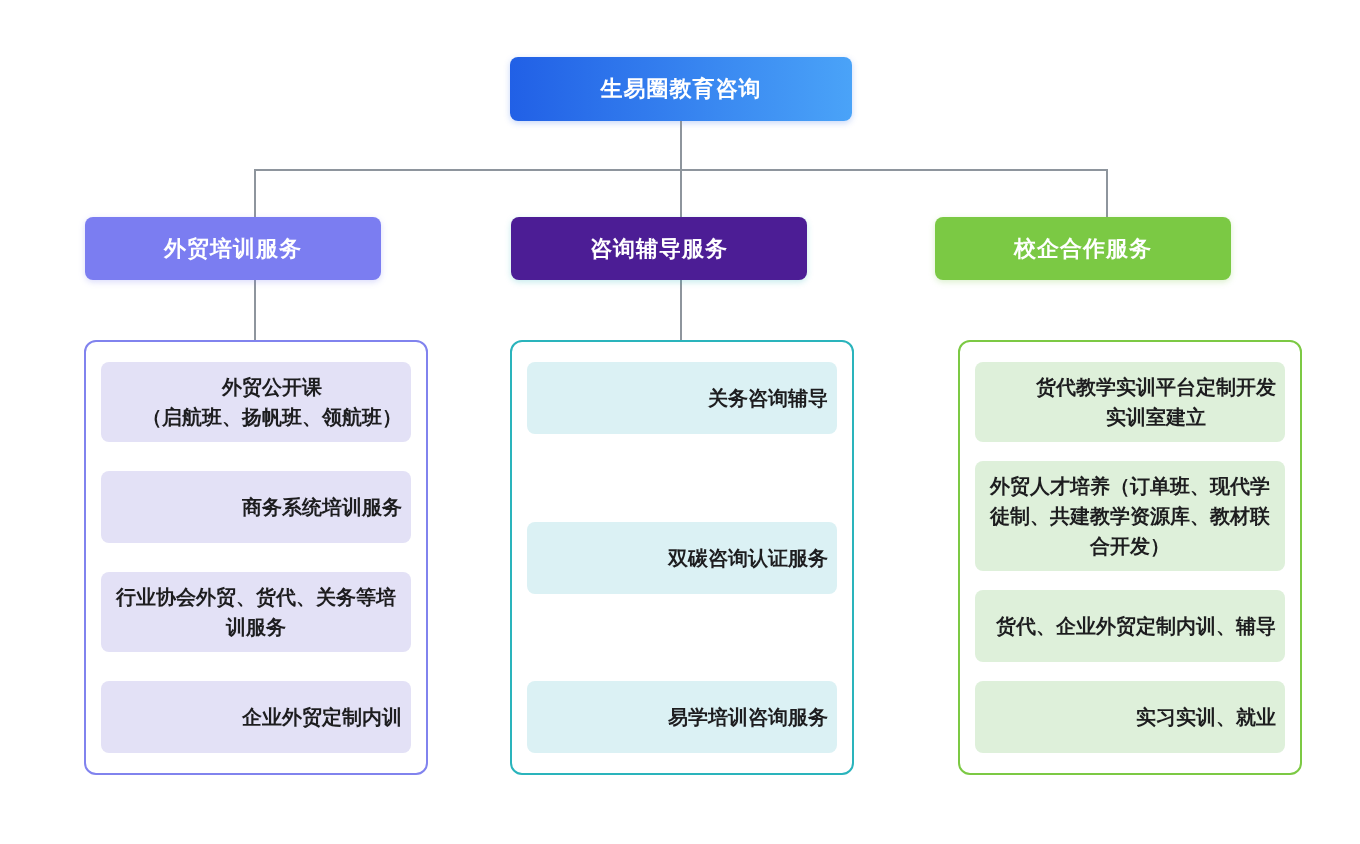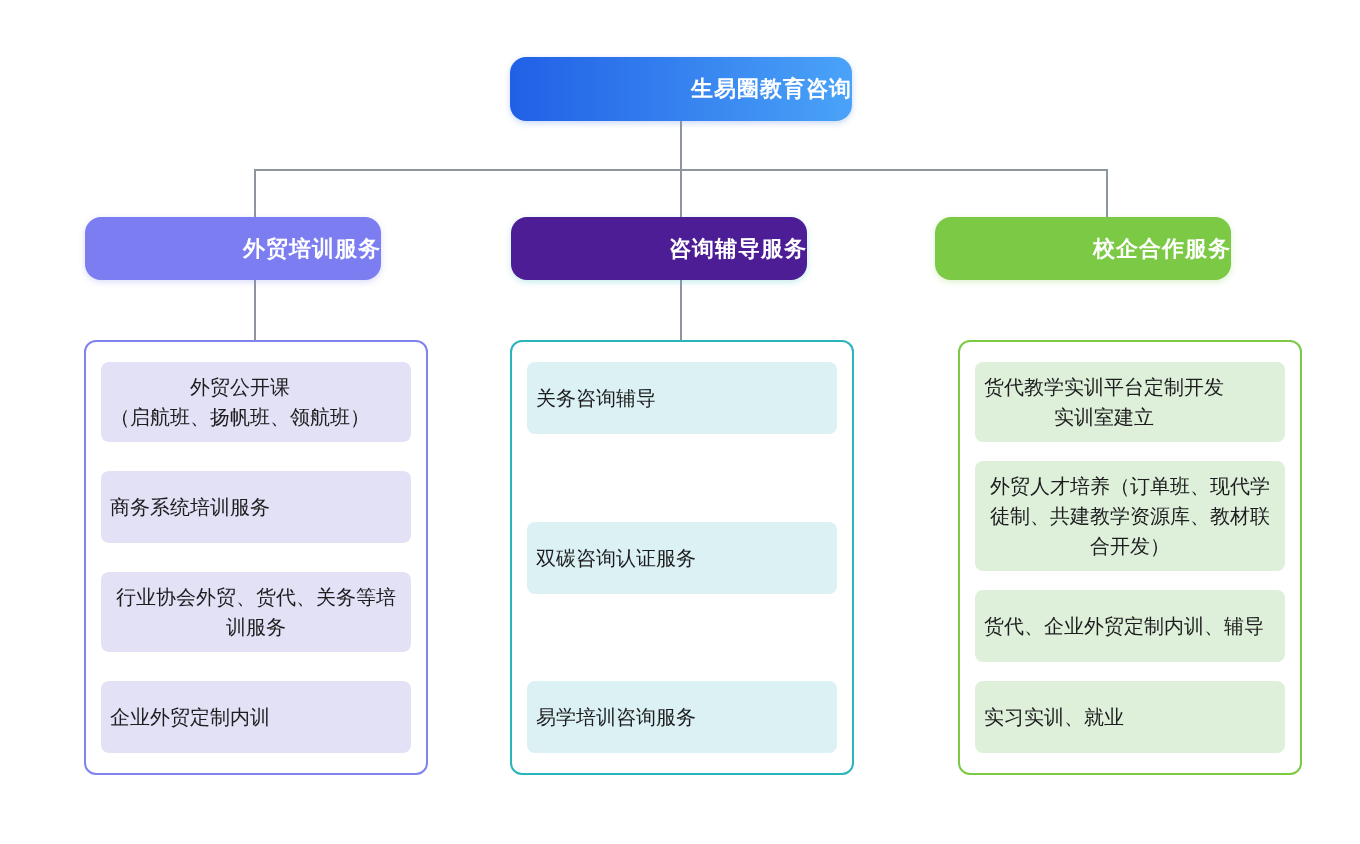--- a/index.html
+++ b/index.html
@@ -8,25 +8,25 @@
     width: 1360px;
     height: 844px;
     background: #ffffff;
     font-family: "Liberation Sans", "DejaVu Sans", sans-serif;
     overflow: hidden;
   }
   .node {
     position: absolute;
     display: flex;
     align-items: center;
-    justify-content: flex-end;
+    justify-content: center;
     color: #ffffff;
     font-weight: bold;
     font-size: 22px;
-    border-radius: 16px;
+    border-radius: 8px;
     letter-spacing: 1px;
   }
   .root-node {
     left: 510px; top: 57px; width: 342px; height: 64px;
     background: linear-gradient(90deg, #2160e6, #4aa3f8);
     box-shadow: 0 2px 6px rgba(33, 96, 230, 0.25);
   }
   .branch-header { top: 217px; width: 296px; height: 63px; }
   .bh0 { left: 85px;  background: #7b7df1; box-shadow: 0 2px 6px rgba(123,125,241,.28); }
   .bh1 { left: 511px; background: #4c1d95; box-shadow: 0 2px 6px rgba(42,180,188,.28); }
@@ -49,23 +49,24 @@
     padding: 20px 15px;
   }
   .bb0 { left: 84px;  border-color: #8183ee; }
   .bb1 { left: 510px; border-color: #2ab4bc; }
   .bb2 { left: 958px; border-color: #7cc944; }
   .item {
     border-radius: 8px;
     min-height: 72px;
     display: flex;
     align-items: center;
-    justify-content: flex-start;
+    justify-content: flex-end;
     padding: 10px 9px;
     box-sizing: border-box;
+    font-weight: bold;
   }
   .item span {
     font-size: 20px;
     line-height: 30px;
     color: #1d1d1f;
     text-align: center;
     white-space: pre-line;
   }
   .bb0 .item { background: #e3e1f6; }
   .bb1 .item { background: #dbf1f4; }

